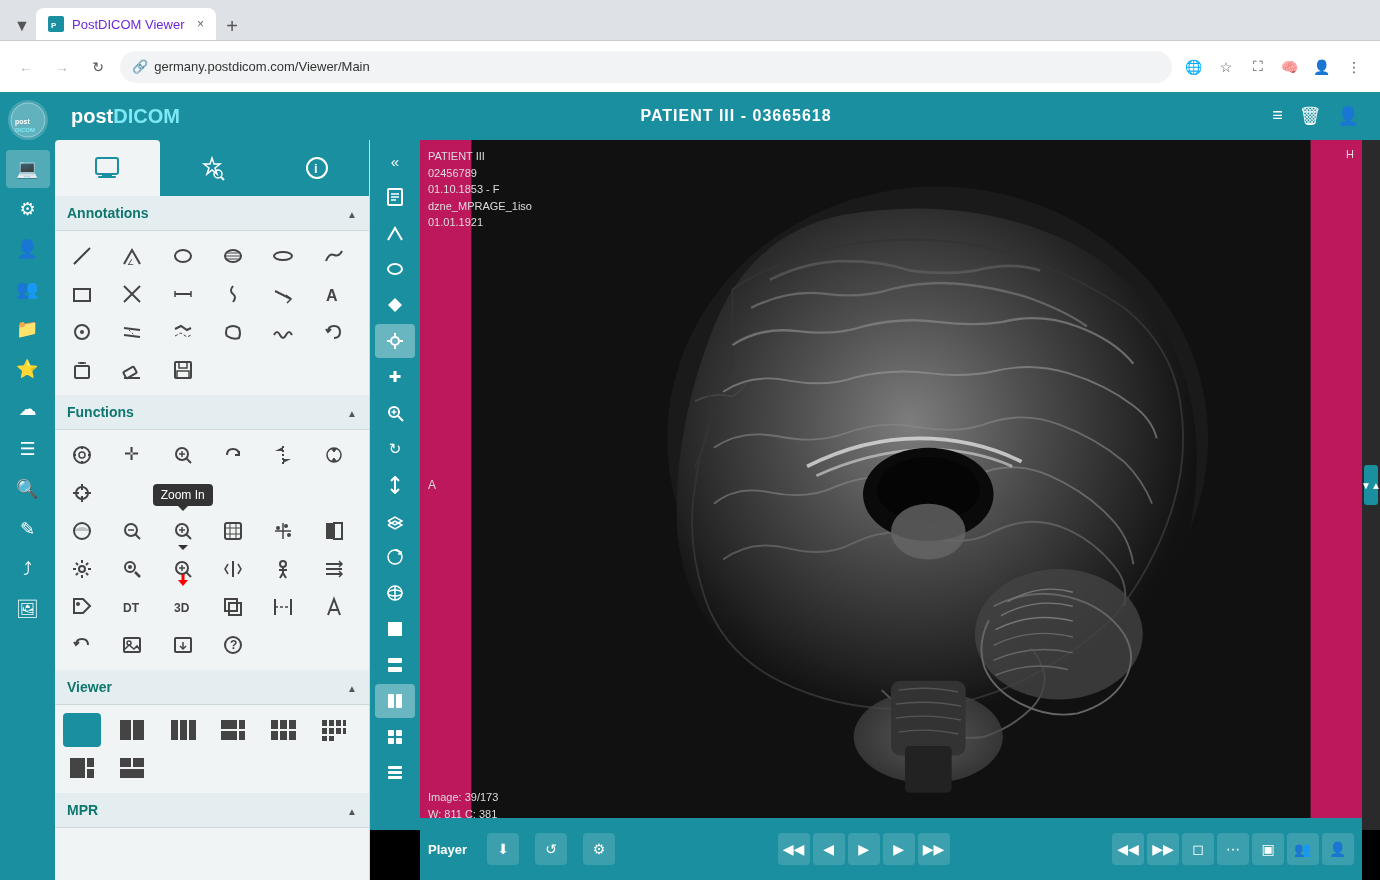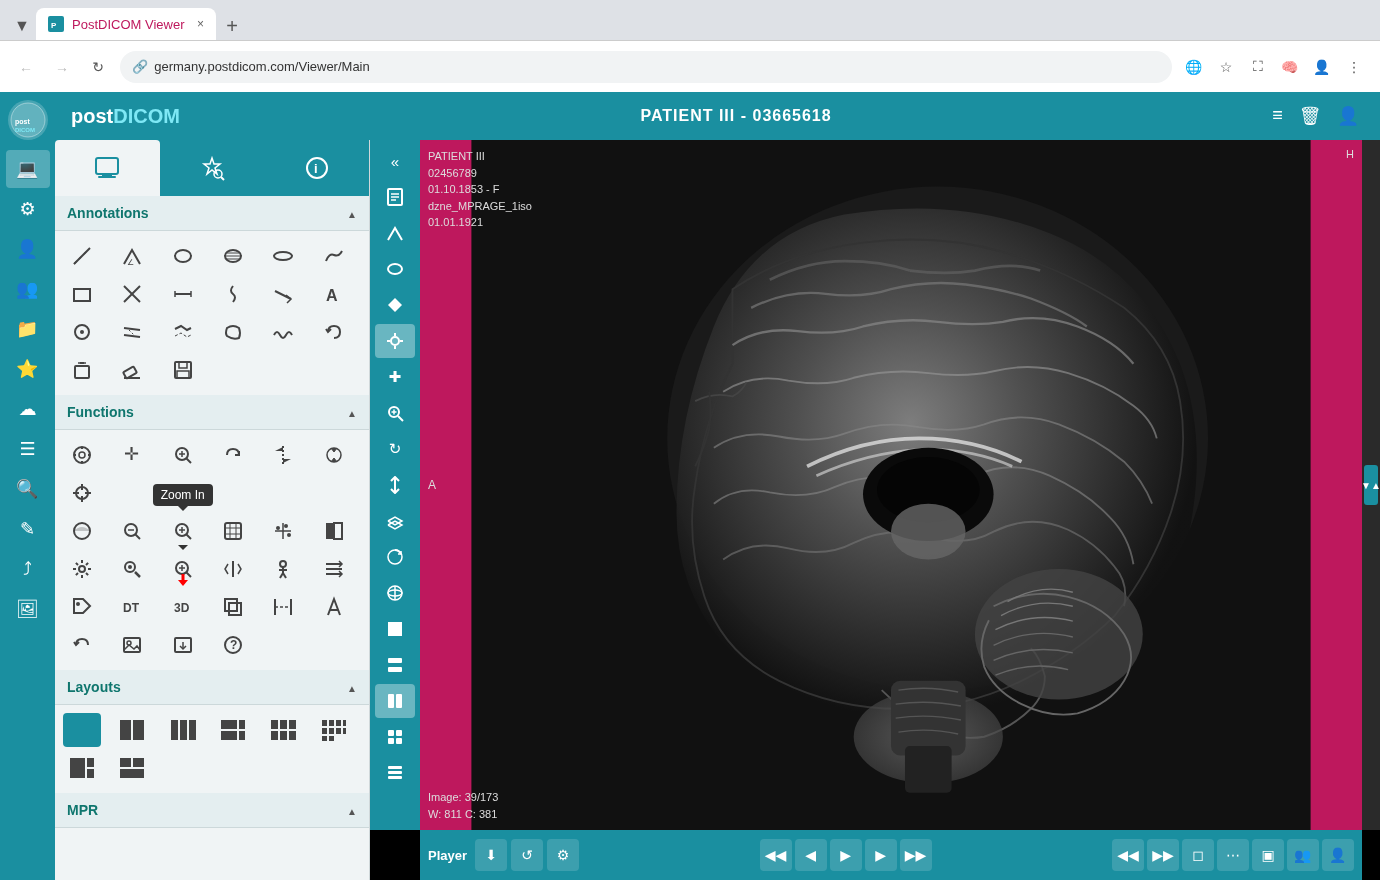--- a/index.html
+++ b/index.html
@@ -77,21 +77,21 @@
     .dicom-image { position: absolute; left: 50px; right: 18px; top: 0; bottom: 50px; background: #be185d; overflow: hidden; }
     .dicom-overlay-tl { position: absolute; top: 8px; left: 8px; color: #ddd; font-size: 11px; line-height: 1.5; }
     .dicom-overlay-tr { position: absolute; top: 8px; right: 8px; color: #ddd; font-size: 11px; }
     .dicom-overlay-l { position: absolute; left: 8px; top: 50%; color: #ddd; font-size: 12px; transform: translateY(-50%); }
     .dicom-overlay-bl { position: absolute; bottom: 8px; left: 8px; color: #ddd; font-size: 11px; line-height: 1.5; }
     
     
     .brain-img { width: 100%; height: 100%; }
 
     
-    .bottom-toolbar { position: absolute; bottom: 0; left: 50px; right: 18px; height: 50px; background: #1a8fa0; display: flex; align-items: center; padding: 0 8px; gap: 4px; z-index: 10; }
+    .bottom-toolbar { position: absolute; bottom: 0; left: 50px; right: 18px; height: 62px; background: #1a8fa0; display: flex; align-items: center; padding: 0 8px; gap: 16px; z-index: 10; }
     .player-label { color: white; font-size: 13px; font-weight: bold; margin-right: 4px; }
     .bt-btn { width: 32px; height: 32px; background: rgba(255,255,255,0.15); border-radius: 4px; display: flex; align-items: center; justify-content: center; color: white; font-size: 14px; cursor: pointer; }
     .bt-spacer { flex: 1; }
     .bt-group { display: flex; gap: 3px; }
 
     
     .chevron-up::before { content: '▲'; font-size: 10px; color: #555; }
   </style>
 </head>
 <body>
@@ -99,21 +99,21 @@
 <div class="browser-chrome">
   <div class="browser-tabs">
     <div style="width:28px;height:28px;display:flex;align-items:center;justify-content:center;color:#555;cursor:pointer;border-radius:50%;">▼</div>
     <div class="browser-tab">
       <div class="tab-favicon" style="width:16px;height:16px;">
         <svg width="14" height="14" viewBox="0 0 14 14">
             <rect width="14" height="14" rx="2" fill="#1a8fa0"></rect>
             <text x="2" y="11" font-size="8" fill="white" font-weight="bold">P</text>
           </svg>
       </div>
-      <span style="font-size:13px;color:#be185d;">PostDICOM Viewer</span>
+      <span style="font-size:13px;color:#6d28d9;">PostDICOM Viewer</span>
       <span class="tab-close">×</span>
     </div>
     <div style="width:28px;height:28px;display:flex;align-items:center;justify-content:center;color:#555;cursor:pointer;font-size:20px;margin-left:2px;">+</div>
   </div>
   <div class="browser-nav">
     <div class="nav-btn disabled">←</div>
     <div class="nav-btn disabled">→</div>
     <div class="nav-btn">↻</div>
     <div class="address-bar">
       <span style="color:#666;margin-right:6px;">🔗</span>
@@ -557,21 +557,21 @@
                 <svg width="22" height="22" viewBox="0 0 22 22">
                   <circle cx="11" cy="11" r="8" fill="none" stroke="#444" stroke-width="2"></circle>
                   <text x="8" y="15" font-size="12" fill="#444" font-weight="bold">?</text>
                 </svg>
               </div>
             <div class="tool-icon"></div>
             <div class="tool-icon"></div>
           </div>
 
           <div class="section-header">
-            <span class="section-title">Layouts</span>
+            <span class="section-title">Viewer</span>
             <span class="chevron-up"></span>
           </div>
           <div class="icon-grid">
             <div class="tool-icon active">
                 <svg width="26" height="22" viewBox="0 0 26 22">
                   <rect x="1" y="1" width="24" height="20" fill="#1a8fa0"></rect>
                 </svg>
               </div>
             <div class="tool-icon">
                 <svg width="26" height="22" viewBox="0 0 26 22">

